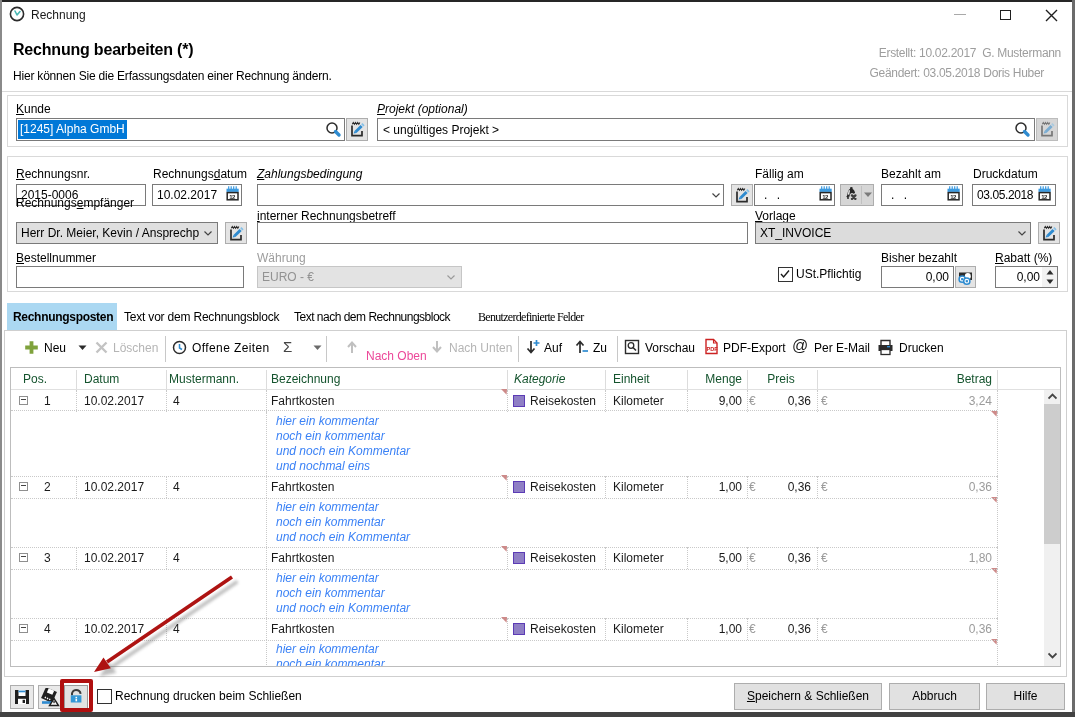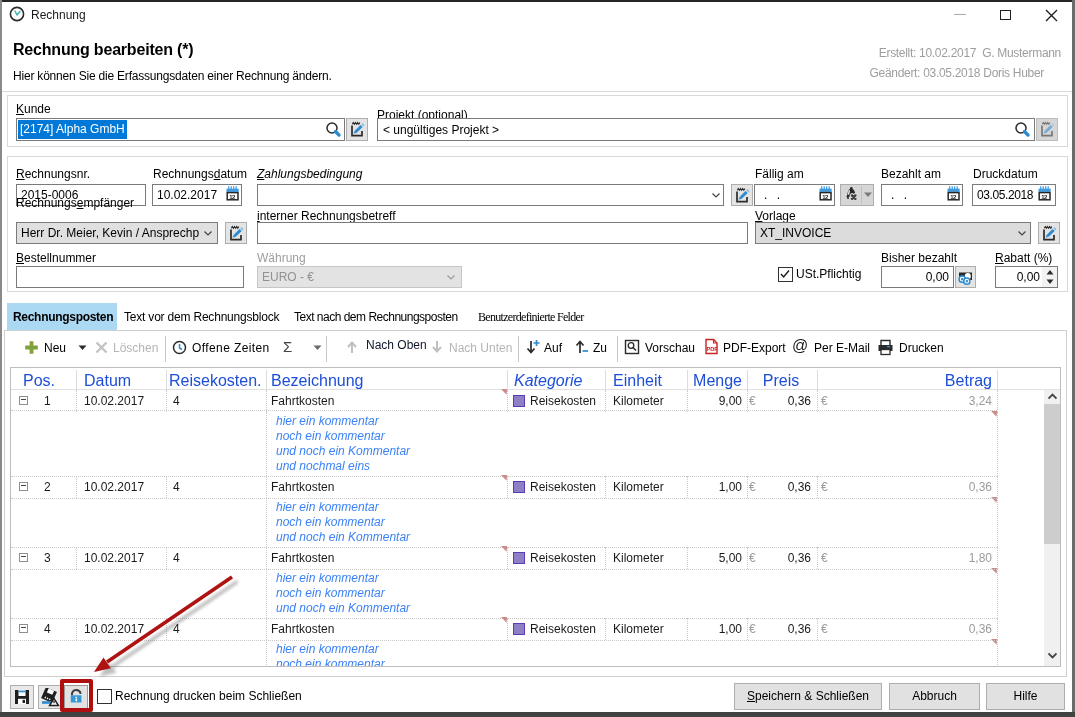--- a/index.html
+++ b/index.html
@@ -5,21 +5,21 @@
 html,body{margin:0;padding:0;}
 body{width:1075px;height:717px;position:relative;background:#fff;font-family:"Liberation Sans",sans-serif;font-size:12px;color:#000;overflow:hidden;}
 .abs{position:absolute;}
 .lbl{position:absolute;font-size:12px;color:#000;white-space:nowrap;}
 .gray{color:#9d9d9d;}
 .tb{position:absolute;border:1px solid #7a7a7a;background:#fff;box-sizing:border-box;}
 .combo{position:absolute;border:1px solid #7a7a7a;background:#dcdcdc;box-sizing:border-box;}
 .gbox{position:absolute;border:1px solid #d9d9d9;box-sizing:border-box;}
 u{text-decoration:underline;}
 .btn{position:absolute;background:#e1e1e1;border:1px solid #adadad;box-sizing:border-box;}
-.gh{position:absolute;top:4px;font-size:16px;color:#1d4ed8;white-space:nowrap;}
+.gh{position:absolute;top:4px;font-size:12px;color:#14532d;white-space:nowrap;}
 .gc{position:absolute;font-size:12px;color:#1a1a1a;white-space:nowrap;}
 .cmt{position:absolute;font-size:12px;font-style:italic;color:#3b82f6;white-space:nowrap;}
 .dotv{position:absolute;width:0;border-left:1px dotted #c9c9c9;}
 .doth{position:absolute;left:0;width:986px;height:0;border-top:1px dotted #c9c9c9;}
 </style>
 </head>
 <body>
 <svg width="0" height="0" style="position:absolute">
 <defs>
 <g id="cal">
@@ -59,30 +59,30 @@
 
 <div class="abs" style="left:13px;top:41px;font-size:16px;font-weight:bold;letter-spacing:-0.2px;">Rechnung bearbeiten (*)</div>
 <div class="lbl" style="left:13px;top:69px;letter-spacing:-0.2px;">Hier können Sie die Erfassungsdaten einer Rechnung ändern.</div>
 <div class="lbl gray" style="right:14px;top:46px;letter-spacing:-0.3px;">Erstellt: 10.02.2017&nbsp; G. Mustermann</div>
 <div class="lbl gray" style="right:31px;top:66px;letter-spacing:-0.3px;">Geändert: 03.05.2018 Doris Huber</div>
 <div class="abs" style="left:2px;top:91px;width:1070px;height:1px;background:#d9d9d9;"></div>
 
 <div class="gbox" style="left:7px;top:95px;width:1061px;height:52px;"></div>
 <div class="lbl" style="left:16px;top:102px;"><u>K</u>unde</div>
 <div class="tb" style="left:16px;top:118px;width:329px;height:23px;"></div>
-<div class="abs" style="left:18px;top:120px;width:107px;height:19px;background:#0078d7;color:#fff;line-height:19px;padding-left:2px;">[2174] Alpha GmbH</div>
+<div class="abs" style="left:18px;top:120px;width:107px;height:19px;background:#0078d7;color:#fff;line-height:19px;padding-left:2px;">[1245] Alpha GmbH</div>
 <svg class="abs" style="left:325px;top:121px;" width="17" height="17" viewBox="0 0 17 17">
   <circle cx="7" cy="7" r="5" fill="none" stroke="#2b2b2b" stroke-width="1.5"></circle>
   <path d="M10.5 10.5 L14 14" stroke="#2e8bd0" stroke-width="3.4" stroke-linecap="round"></path>
 </svg>
 <div class="btn" style="left:346px;top:118px;width:22px;height:23px;background:#e4e4e4;"></div>
 <svg class="abs" style="left:349px;top:121px;" width="17" height="17">
     <use href="#pad"></use>
   </svg>
-<div class="lbl" style="left:377px;top:108px;"><u>P</u>rojekt (optional)</div>
+<div class="lbl" style="left:377px;top:102px;font-style:italic;"><u>P</u>rojekt (optional)</div>
 <div class="tb" style="left:377px;top:118px;width:658px;height:23px;"></div>
 <div class="lbl" style="left:383px;top:123px;">&lt; ungültiges Projekt &gt;</div>
 <svg class="abs" style="left:1014px;top:121px;" width="17" height="17" viewBox="0 0 17 17">
   <circle cx="7" cy="7" r="5" fill="none" stroke="#2b2b2b" stroke-width="1.5"></circle>
   <path d="M10.5 10.5 L14 14" stroke="#2e8bd0" stroke-width="3.4" stroke-linecap="round"></path>
 </svg>
 <div class="btn" style="left:1036px;top:118px;width:22px;height:23px;background:#d6d6d6;border-color:#bcbcbc;"></div>
 <svg class="abs" style="left:1039px;top:121px;opacity:0.55;" width="17" height="17">
     <use href="#pad"></use>
   </svg>
@@ -186,21 +186,21 @@
   </div>
 <div class="abs" style="left:1042px;top:267px;width:15px;height:20px;background:#f2f2f2;"></div>
 <svg class="abs" style="left:1046px;top:270px;" width="8" height="14">
  <polygon points="4,0 7.5,4.5 0.5,4.5" fill="#2b2b2b"></polygon>
  <polygon points="4,14 7.5,9.5 0.5,9.5" fill="#2b2b2b"></polygon>
 </svg>
 
 <div class="abs" style="left:7px;top:303px;width:110px;height:27px;background:#abd8f2;"></div>
 <div class="abs" style="left:13px;top:310px;font-weight:bold;font-size:12px;letter-spacing:-0.3px;">Rechnungsposten</div>
 <div class="lbl" style="left:124px;top:310px;letter-spacing:-0.2px;">Text vor dem Rechnungsblock</div>
-<div class="lbl" style="left:294px;top:310px;letter-spacing:-0.5px;">Text nach dem Rechnungsposten</div>
+<div class="lbl" style="left:294px;top:310px;letter-spacing:-0.5px;">Text nach dem Rechnungsblock</div>
 <div class="lbl" style="left:478px;top:310px;letter-spacing:-0.7px;font-family:Liberation Serif, serif;">Benutzerdefinierte Felder</div>
 
 <div class="abs" style="left:4px;top:330px;width:1063px;height:347px;border:1px solid #cfcfcf;box-sizing:border-box;"></div>
 
 <div class="abs" id="toolbar" style="left:10px;top:332px;width:1054px;height:34px;"></div>
 <svg class="abs" style="left:24px;top:340px;" width="15" height="15" viewBox="0 0 15 15">
     <path d="M5.6 1.2 h3.8 v4.4 h4.4 v3.8 h-4.4 v4.4 h-3.8 v-4.4 h-4.4 v-3.8 h4.4 Z" fill="#7fa23c"></path>
   </svg>
 <div class="lbl" style="left:44px;top:341px;">Neu</div>
 <svg class="abs" style="left:78px;top:345px;" width="9" height="6">
@@ -217,21 +217,21 @@
 </svg>
 <div class="lbl" style="left:192px;top:341px;letter-spacing:0.4px;">Offene Zeiten</div>
 <div class="abs" style="left:283px;top:338px;font-size:15px;color:#444;">Σ</div>
 <svg class="abs" style="left:313px;top:345px;" width="9" height="6">
     <polygon points="0.5,0.5 8.5,0.5 4.5,5" fill="#6a6a6a"></polygon>
   </svg>
 <div class="abs" style="left:326px;top:336px;width:1px;height:26px;background:#c8c8c8;"></div>
 <svg class="abs" style="left:345px;top:340px;" width="14" height="14" viewBox="0 0 14 14">
     <path d="M7 13 L7 3 M3 7 L7 2.5 L11 7" fill="none" stroke="#c0c0c0" stroke-width="2"></path>
   </svg>
-<div class="lbl" style="left:366px;top:338px;color:#0f172a;">Nach Oben</div>
+<div class="lbl" style="left:366px;top:349px;color:#ec4899;">Nach Oben</div>
 <svg class="abs" style="left:430px;top:340px;" width="14" height="14" viewBox="0 0 14 14">
     <path d="M7 1 L7 11 M3 7 L7 11.5 L11 7" fill="none" stroke="#c0c0c0" stroke-width="2"></path>
   </svg>
 <div class="lbl" style="left:449px;top:341px;color:#b5b5b5;">Nach Unten</div>
 <div class="abs" style="left:518px;top:336px;width:1px;height:26px;background:#c8c8c8;"></div>
 <svg class="abs" style="left:525px;top:339px;" width="16" height="16" viewBox="0 0 16 16">
   <path d="M6 2 L6 13 M2.5 9.5 L6 13.5 L9.5 9.5" fill="none" stroke="#2b2b2b" stroke-width="1.7"></path>
   <path d="M11.5 1 L11.5 7 M8.5 4 L14.5 4" stroke="#2e8bd0" stroke-width="1.7"></path>
 </svg>
 <div class="lbl" style="left:544px;top:341px;">Auf</div>
@@ -259,21 +259,21 @@
   <path d="M4 6 L4 1.5 L13 1.5 L13 6" fill="none" stroke="#2b2b2b" stroke-width="1.4"></path>
   <rect x="1.5" y="6" width="14" height="6" fill="#2b2b2b"></rect>
   <rect x="4" y="10.5" width="9" height="5" fill="#fff" stroke="#2b2b2b" stroke-width="1.3"></rect>
   <rect x="10" y="7" width="3" height="1.4" fill="#2e8bd0"></rect>
 </svg>
 <div class="lbl" style="left:899px;top:341px;">Drucken</div>
 
 <div class="abs" id="grid" style="left:10px;top:367px;width:1051px;height:300px;border:1px solid #bdbdbd;box-sizing:border-box;overflow:hidden;background:#fff;">
 <div class="gh" style="left:12px;">Pos.</div>
 <div class="gh" style="left:73px;">Datum</div>
-<div class="gh" style="left:158px;">Reisekosten.</div>
+<div class="gh" style="left:158px;">Mustermann.</div>
 <div class="gh" style="left:260px;">Bezeichnung</div>
 <div class="gh" style="left:503px;font-style:italic;">Kategorie</div>
 <div class="gh" style="left:602px;">Einheit</div>
 <div class="gh" style="left:666px;width:65px;text-align:right;">Menge</div>
 <div class="gh" style="left:740px;width:60px;text-align:center;">Preis</div>
 <div class="gh" style="left:881px;width:100px;text-align:right;">Betrag</div>
 <div class="abs" style="left:65px;top:2px;width:1px;height:19px;background:#dcdcdc;"></div>
 <div class="abs" style="left:155px;top:2px;width:1px;height:19px;background:#dcdcdc;"></div>
 <div class="abs" style="left:255px;top:2px;width:1px;height:19px;background:#dcdcdc;"></div>
 <div class="abs" style="left:496px;top:2px;width:1px;height:19px;background:#dcdcdc;"></div>

